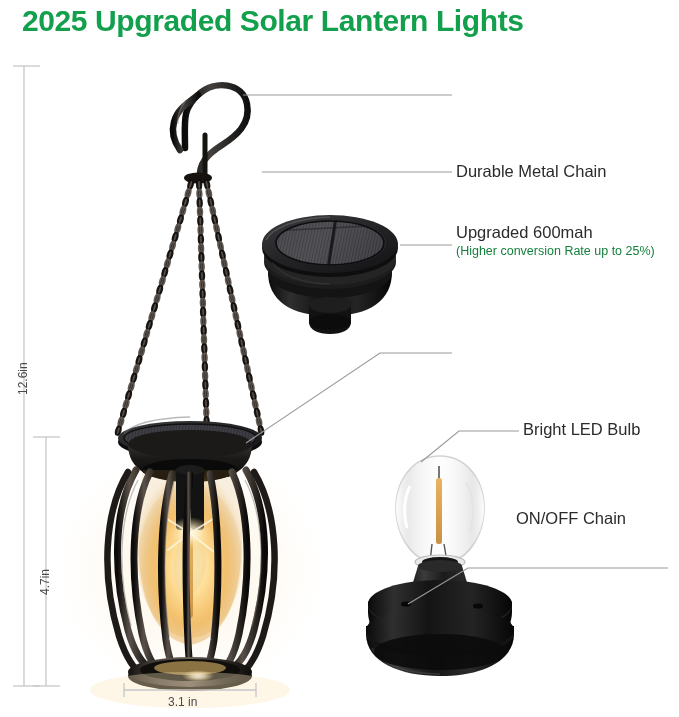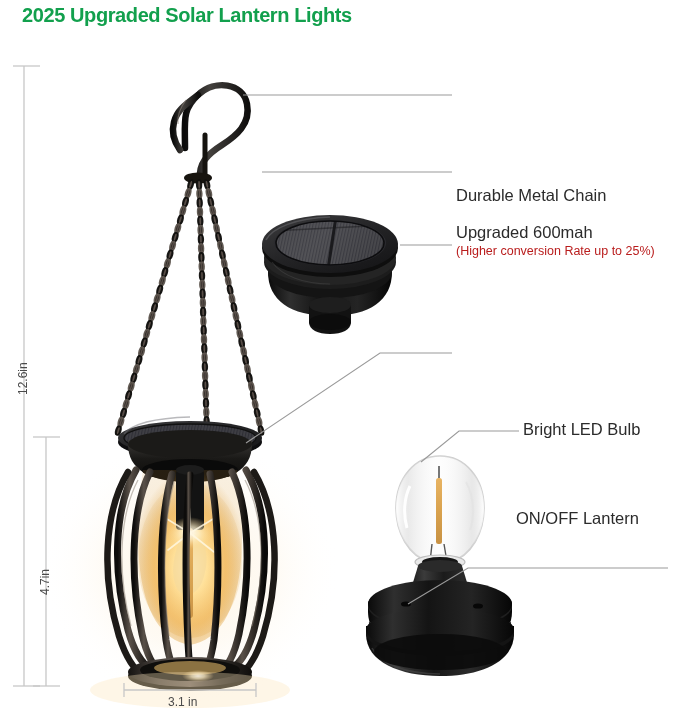--- a/index.html
+++ b/index.html
@@ -17,40 +17,40 @@
     height: 717px;
     background: #ffffff;
     overflow: hidden;
   }
 
   
   #title {
     position: absolute;
     left: 22px;
     top: 4px;
-    font-size: 20px;
+    font-size: 30px;
     font-weight: bold;
     letter-spacing: -0.4px;
     color: #12a04d;
     white-space: nowrap;
   }
 
   
   .callout {
     position: absolute;
     color: #2b2b2b;
     font-size: 16.5px;
     line-height: 21px;
     white-space: nowrap;
   }
   .callout .sub {
     display: block;
     font-size: 12.5px;
     line-height: 16px;
-    color: #b91c1c;
+    color: #15803d;
   }
   .callout .main2 { display: block; }
 
   
   #leaders {
     position: absolute;
     left: 0; top: 0;
     width: 679px; height: 717px;
     pointer-events: none;
   }
@@ -461,36 +461,36 @@
       <path d="M33 437 L60 437"></path>
       <path d="M33 686 L60 686"></path>
 
       <path d="M124 690 L256 690"></path>
       <path d="M124 683 L124 697"></path>
       <path d="M256 683 L256 697"></path>
     </g>
   </svg>
 
 
-  <div class="callout" style="left:456px; top:161px;margin-top:24px;">
+  <div class="callout" style="left:456px; top:161px;">
     <span>Durable Metal Chain</span>
   </div>
 
   <div class="callout" style="left:456px; top:222px;">
     <span>Upgraded 600mah</span>
     <span class="sub">(Higher conversion Rate up to 25%)</span>
   </div>
 
 
   <div class="callout" style="left:523px; top:419px;text-align:right;">
     <span>Bright LED Bulb</span>
   </div>
 
   <div class="callout" style="left:516px; top:508px;">
-    <span>ON/OFF Lantern</span>
+    <span>ON/OFF Chain</span>
   </div>
 
   <div class="dim-label dim-vert" style="left:16px; top:395px;">12.6in</div>
 
   <div class="dim-label dim-vert" style="left:38px; top:595px;">4.7in</div>
 
   <div class="dim-label" style="left:168px; top:695px;">3.1 in</div>
 
 </div>
 

